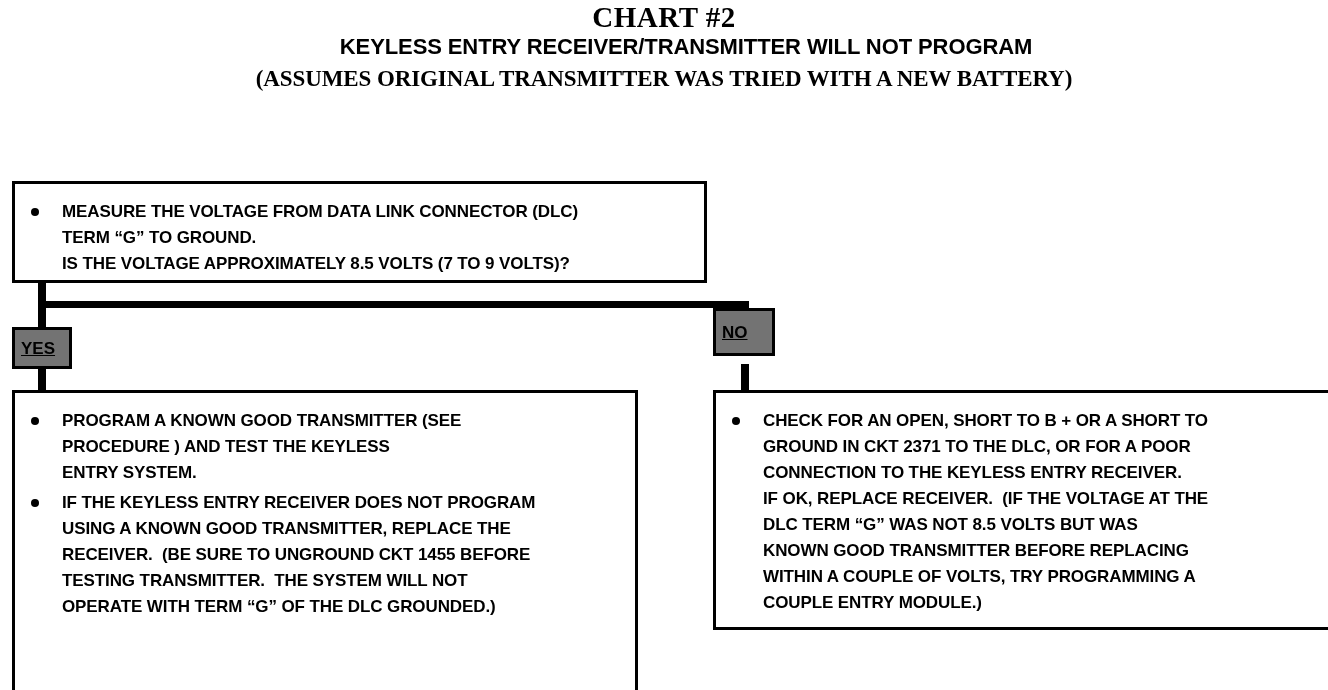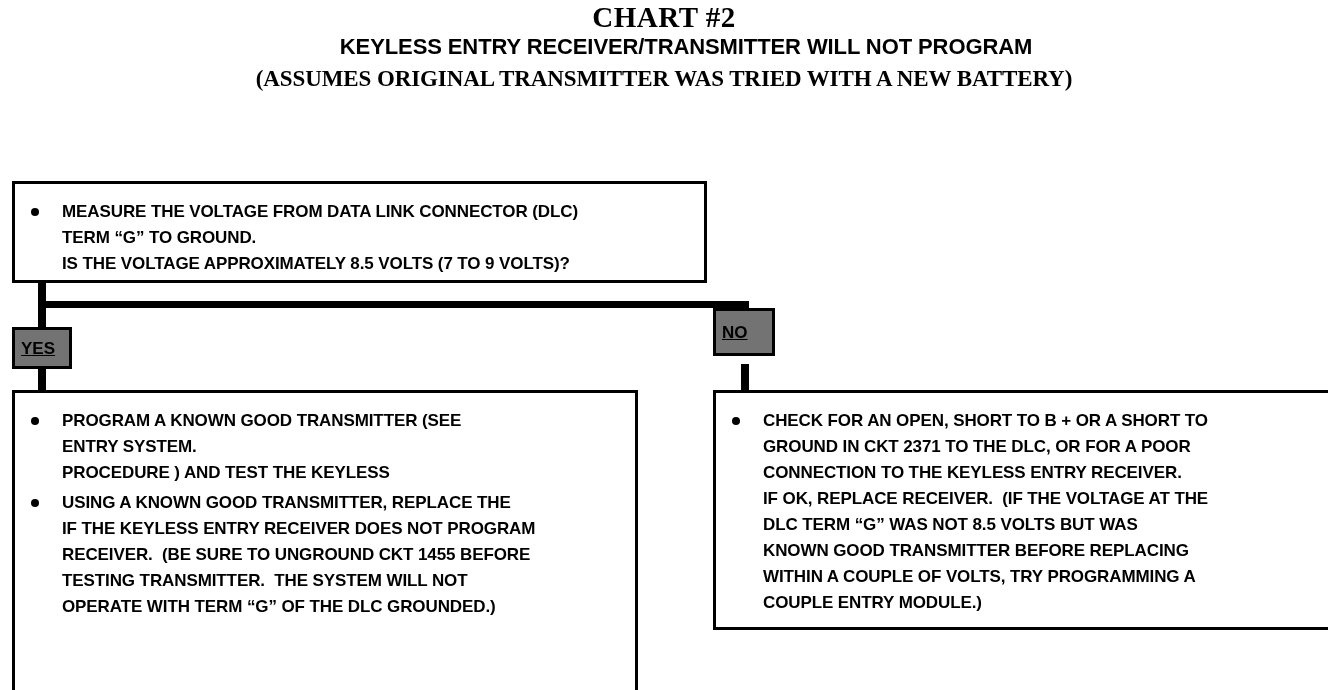--- a/index.html
+++ b/index.html
@@ -176,27 +176,27 @@
   <div class="branch-label" id="no-label">
     <span>NO</span>
   </div>
 
   <div class="box" id="yes-box">
     <div class="box-pad-top"></div>
     <ul class="bullet-list">
       <li class="bullet-item">
         <span class="bullet-dot"></span>
         <div class="line">PROGRAM A KNOWN GOOD TRANSMITTER (SEE</div>
+        <div class="line">PROCEDURE ) AND TEST THE KEYLESS</div>
         <div class="line">ENTRY SYSTEM.</div>
-        <div class="line">PROCEDURE ) AND TEST THE KEYLESS</div>
-      </li>
-      <li class="bullet-item">
-        <span class="bullet-dot"></span>
+      </li>
+      <li class="bullet-item">
+        <span class="bullet-dot"></span>
+        <div class="line">IF THE KEYLESS ENTRY RECEIVER DOES NOT PROGRAM</div>
         <div class="line">USING A KNOWN GOOD TRANSMITTER, REPLACE THE</div>
-        <div class="line">IF THE KEYLESS ENTRY RECEIVER DOES NOT PROGRAM</div>
         <div class="line">RECEIVER.  (BE SURE TO UNGROUND CKT 1455 BEFORE</div>
         <div class="line">TESTING TRANSMITTER.  THE SYSTEM WILL NOT</div>
         <div class="line">OPERATE WITH TERM “G” OF THE DLC GROUNDED.)</div>
       </li>
     </ul>
   </div>
 
   <div class="box" id="no-box">
     <div class="box-pad-top"></div>
     <ul class="bullet-list">

